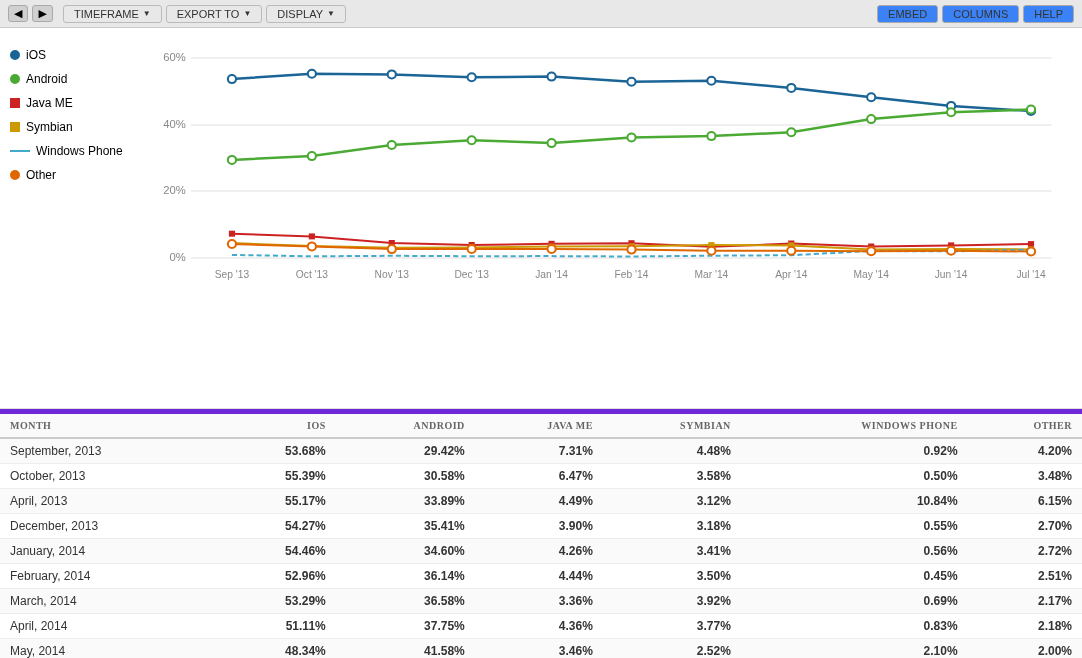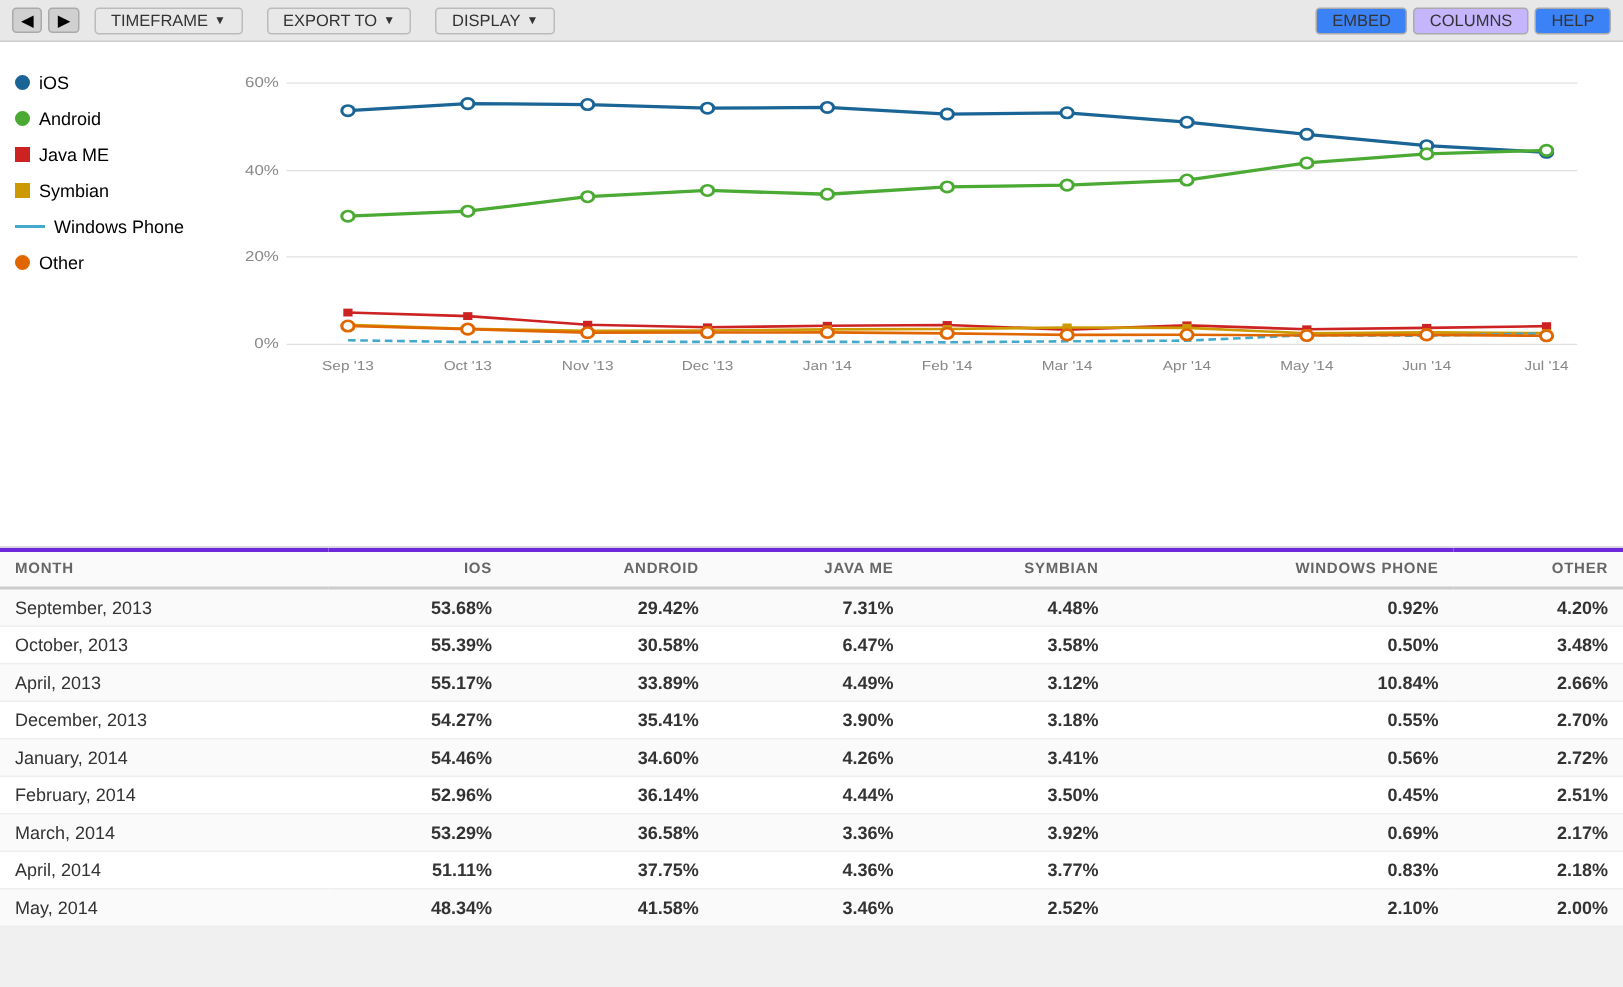--- a/index.html
+++ b/index.html
@@ -11,51 +11,51 @@
       border-bottom: 1px solid #ccc; padding: 4px 8px; height: 28px;
     }
     .toolbar-nav { display: flex; gap: 4px; margin-right: 10px; }
     .toolbar-nav button {
       background: #d0d0d0; border: 1px solid #aaa; border-radius: 3px;
       padding: 1px 5px; cursor: pointer; font-size: 11px;
     }
     .toolbar-btn {
       background: #e8e8e8; border: 1px solid #bbb; border-radius: 3px;
       padding: 2px 10px; cursor: pointer; font-size: 11px; color: #333;
-      display: flex; align-items: center; gap: 4px; margin-right: 16px;
+      display: flex; align-items: center; gap: 4px; margin-right: 4px;
     }
     .toolbar-btn .arrow { font-size: 8px; }
     .spacer { flex: 1; }
     .right-btns { display: flex; gap: 4px; }
     .right-btn {
       background: #3b82f6; border: 1px solid #aaa; border-radius: 3px;
       padding: 2px 10px; cursor: pointer; font-size: 11px; color: #333;
     }
-    .right-btn.active { background: #c4b5fd; }
+    .right-btn.active { background: #3b82f6; }
 
     
     #chart-area {
       background: white; border-bottom: 1px solid #ddd;
       display: flex; position: relative;
     }
     #legend {
       width: 150px; padding: 20px 10px; flex-shrink: 0;
     }
     .legend-item { display: flex; align-items: center; gap: 6px; margin-bottom: 10px; font-size: 12px; }
     .legend-dot { width: 10px; height: 10px; border-radius: 50%; flex-shrink: 0; }
     .legend-line { width: 20px; height: 2px; flex-shrink: 0; }
 
     #chart-container {
-      flex: 1; position: relative; height: 336px; padding: 10px 10px 30px 0;
+      flex: 1; position: relative; height: 380px; padding: 10px 10px 30px 0;
     }
     #chart-svg { width: 100%; height: 100%; }
 
     
     #data-table { background: white; width: 100%; border-collapse: collapse; }
-    #data-table thead tr { background: #e8e8e8; border-top: 3px solid #6d28d9; border-bottom: 1px solid #ccc; }
+    #data-table thead tr { background: #e8e8e8; border-top: 5px solid #6d28d9; border-bottom: 1px solid #ccc; font-family: Liberation Serif, serif; }
     #data-table th {
       padding: 6px 10px; text-align: left; font-size: 10px; font-weight: bold;
       color: #666; letter-spacing: 0.5px; border-bottom: 2px solid #ccc;
     }
     #data-table th.right { text-align: right; }
     #data-table td {
       padding: 5px 10px; font-size: 12px; border-bottom: 1px solid #eee;
       color: #333;
     }
     #data-table td.right { text-align: right; }
@@ -325,21 +325,21 @@
         <td class="right bold">0.50%</td>
         <td class="right bold">3.48%</td>
       </tr>
       <tr>
         <td>April, 2013</td>
         <td class="right bold">55.17%</td>
         <td class="right bold">33.89%</td>
         <td class="right bold">4.49%</td>
         <td class="right bold">3.12%</td>
         <td class="right bold">10.84%</td>
-        <td class="right bold">2.66%</td>
+        <td class="right bold">6.15%</td>
       </tr>
       <tr>
         <td>December, 2013</td>
         <td class="right bold">54.27%</td>
         <td class="right bold">35.41%</td>
         <td class="right bold">3.90%</td>
         <td class="right bold">3.18%</td>
         <td class="right bold">0.55%</td>
         <td class="right bold">2.70%</td>
       </tr>

